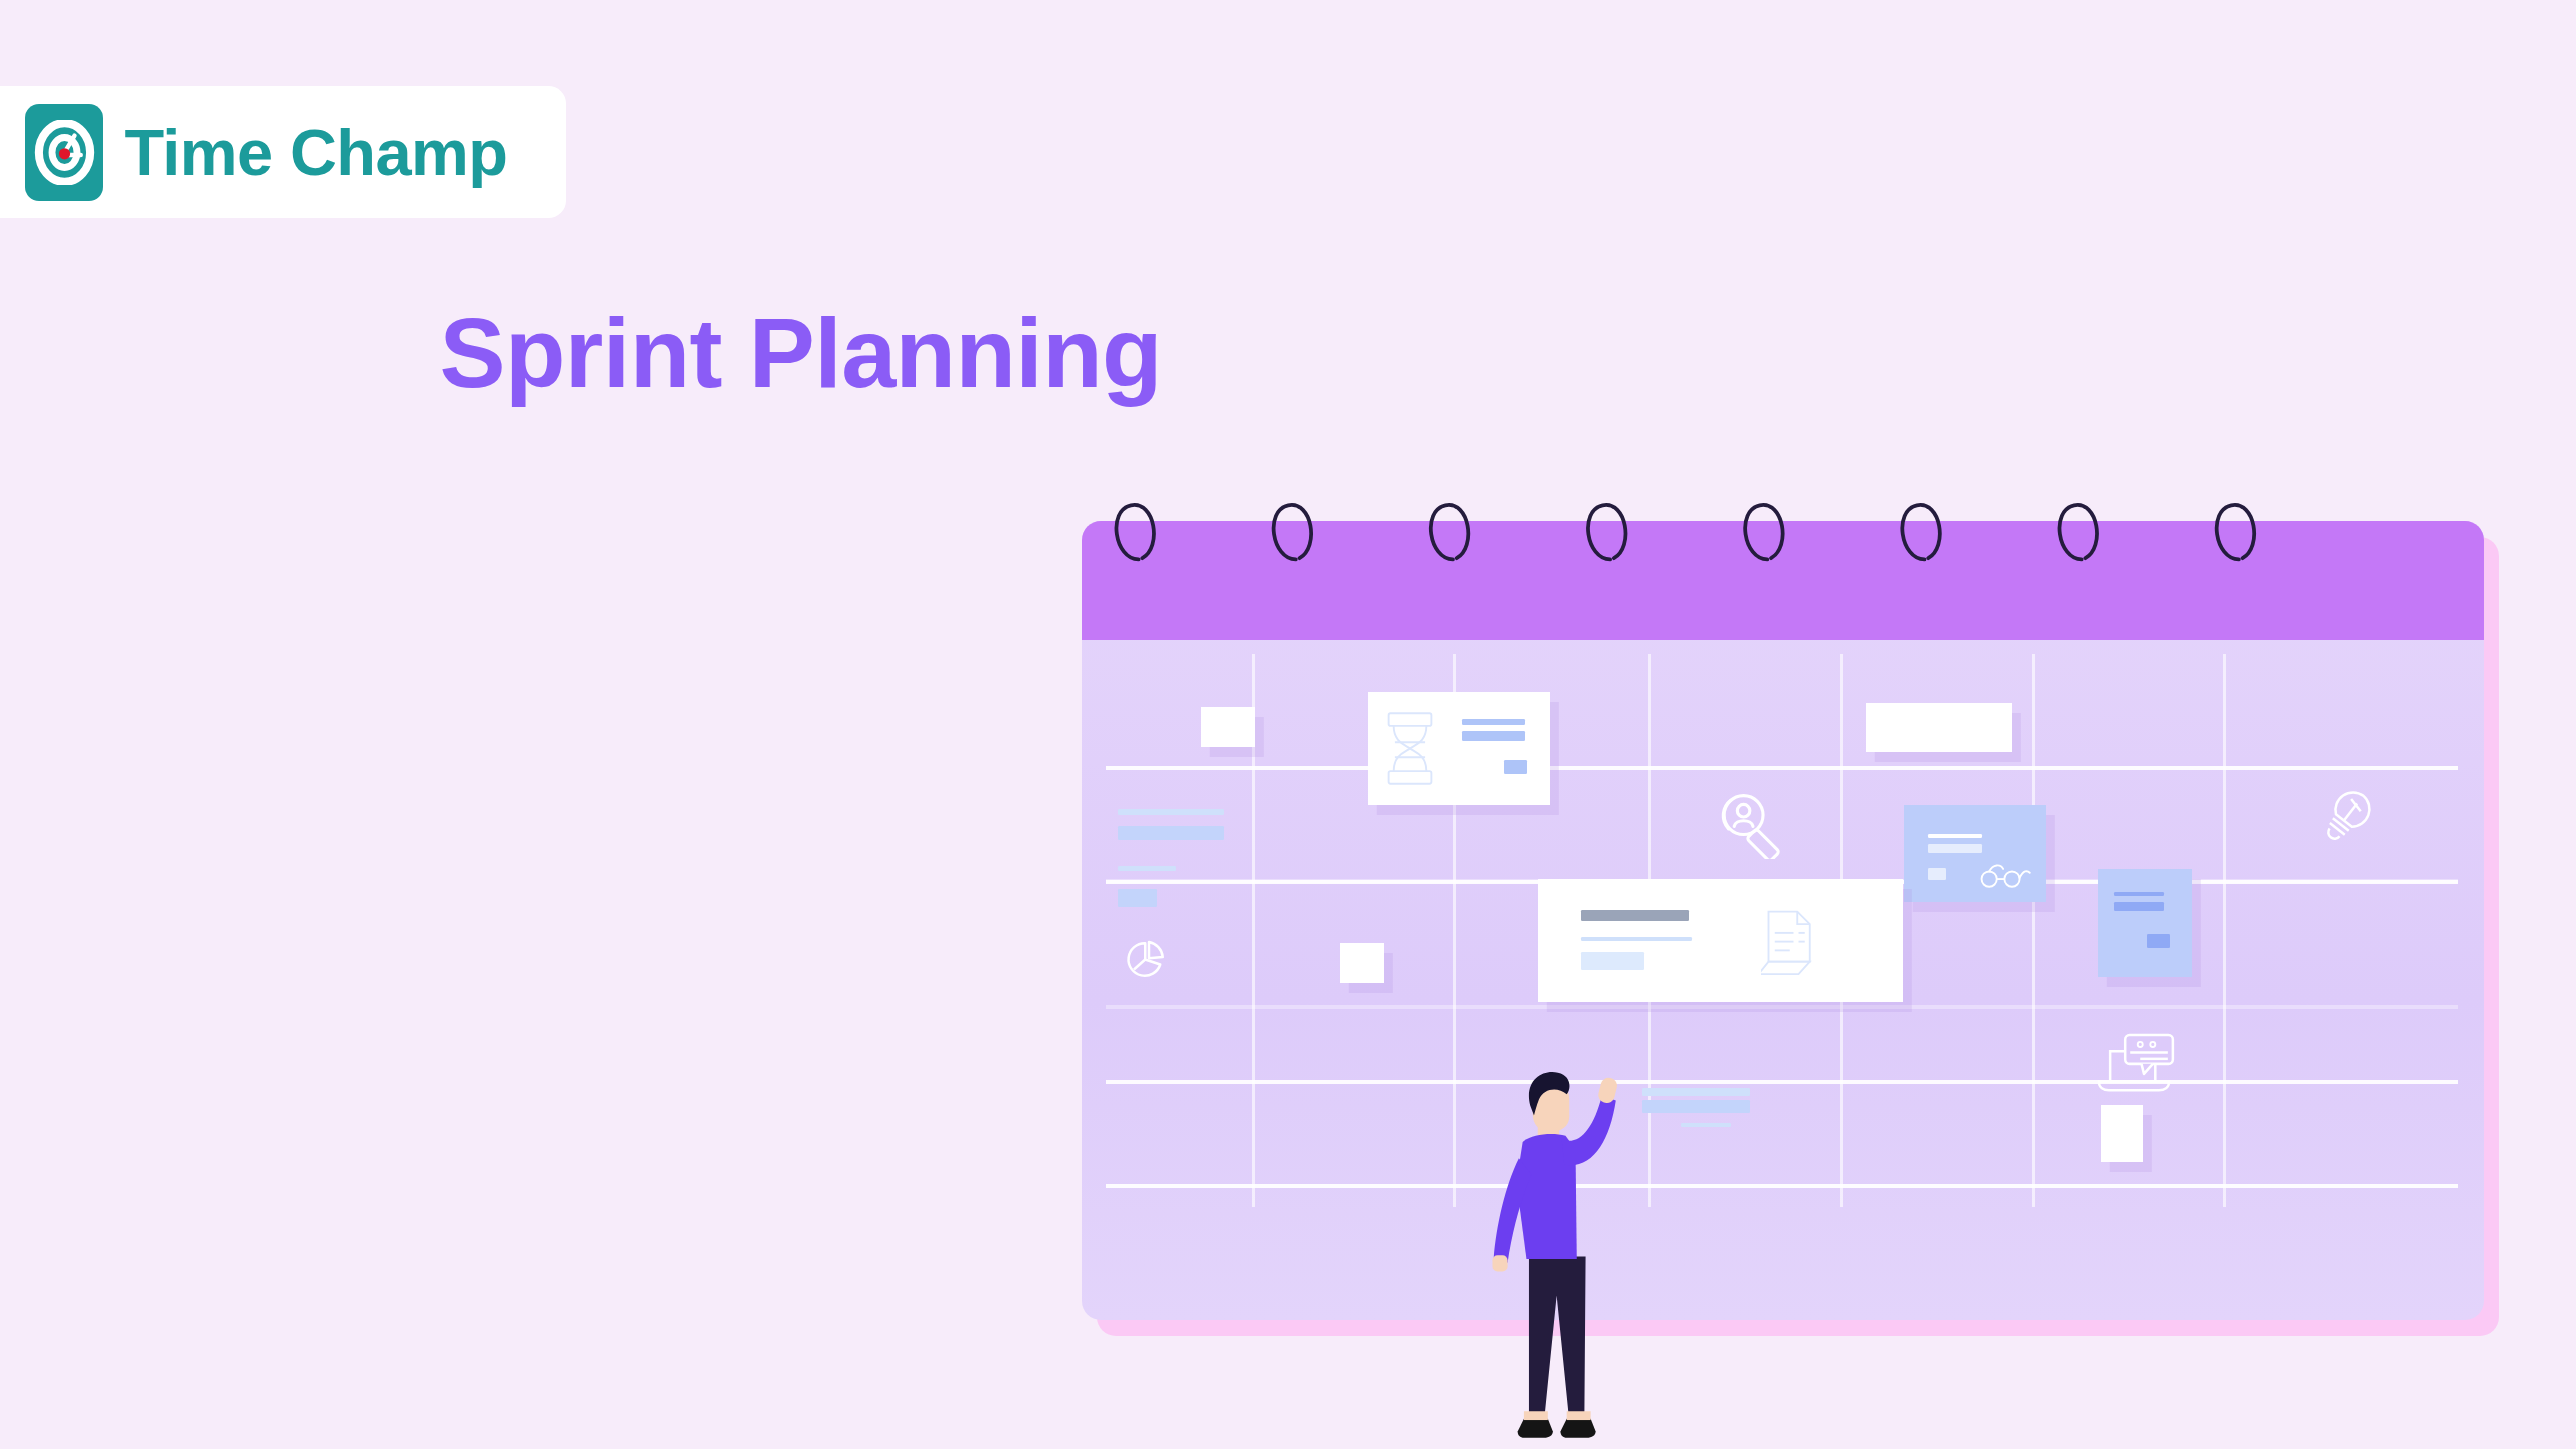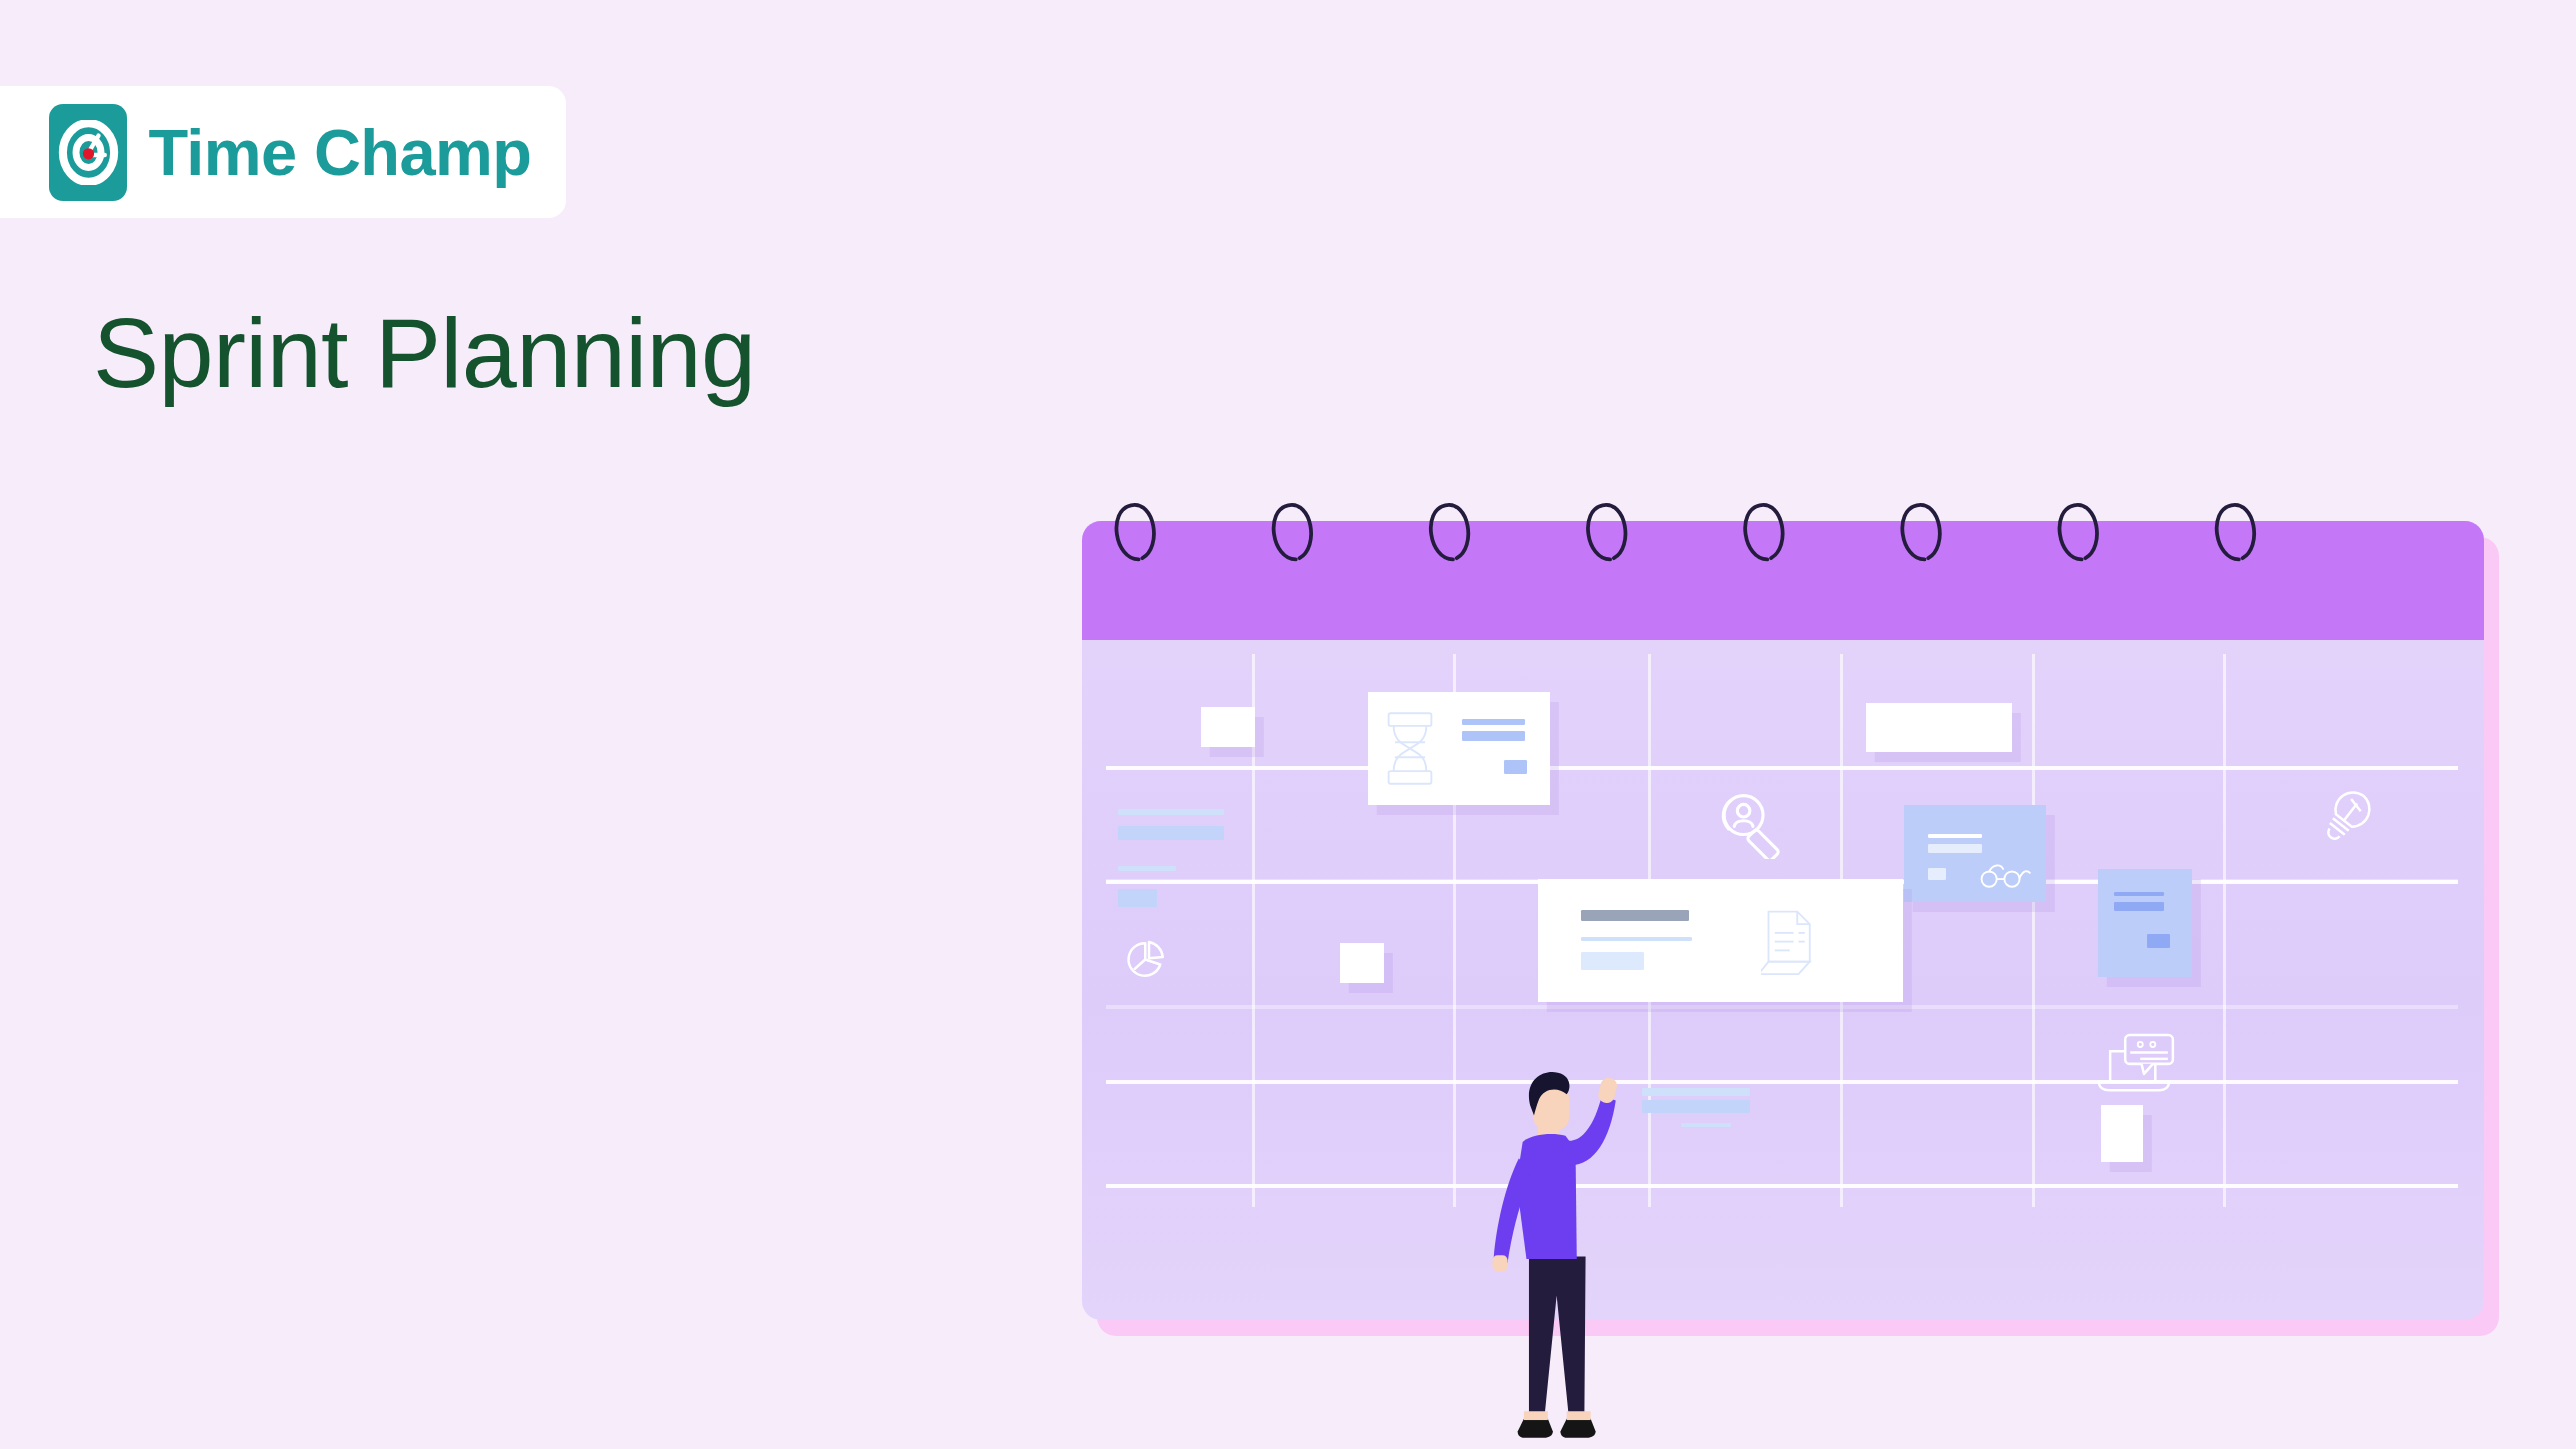--- a/index.html
+++ b/index.html
@@ -11,42 +11,43 @@
   }
   #page { position:relative; width:2576px; height:1449px; background:#f7ecfa; overflow:hidden; }
 
   
   .logo-card {
     position:absolute; left:0px; top:86px;
     width:566px; height:132px;
     background:#ffffff;
     border-radius:0 17.6px 17.6px 0;
     display:flex; align-items:center;
-    padding-left:49px; gap:21.4px;
+    padding-left:25px; gap:21.4px;
   }
   .logo-mark {
     width:78px; height:97px;
     background:#1c9b9b;
     border-radius:14px;
     display:flex; align-items:center; justify-content:center;
     flex:0 0 auto;
   }
   .logo-text {
     font-size:65px; font-weight:bold;
     color:#1c9b9b; letter-spacing:-0.6px;
     white-space:nowrap; line-height:1;
   }
 
   
   .heading {
     position:absolute; left:93px; top:283px;
     width:1069px;
-    font-size:99px; font-weight:normal;
-    color:#14532d; line-height:1.42;
+    font-size:99px; font-weight:bold;
+    color:#8b5cf6; line-height:1.42;
     letter-spacing:-0.6px;
+    text-align:right;
   }
   .heading-line { display:block; }
 
   
   .board-wrap { position:absolute; left:1082px; top:521px; width:1402px; height:799px; }
   .board-shadow {
     position:absolute; left:15px; top:16.4px;
     width:1402px; height:799px;
     background:#fbc9f5; border-radius:19px;
   }

